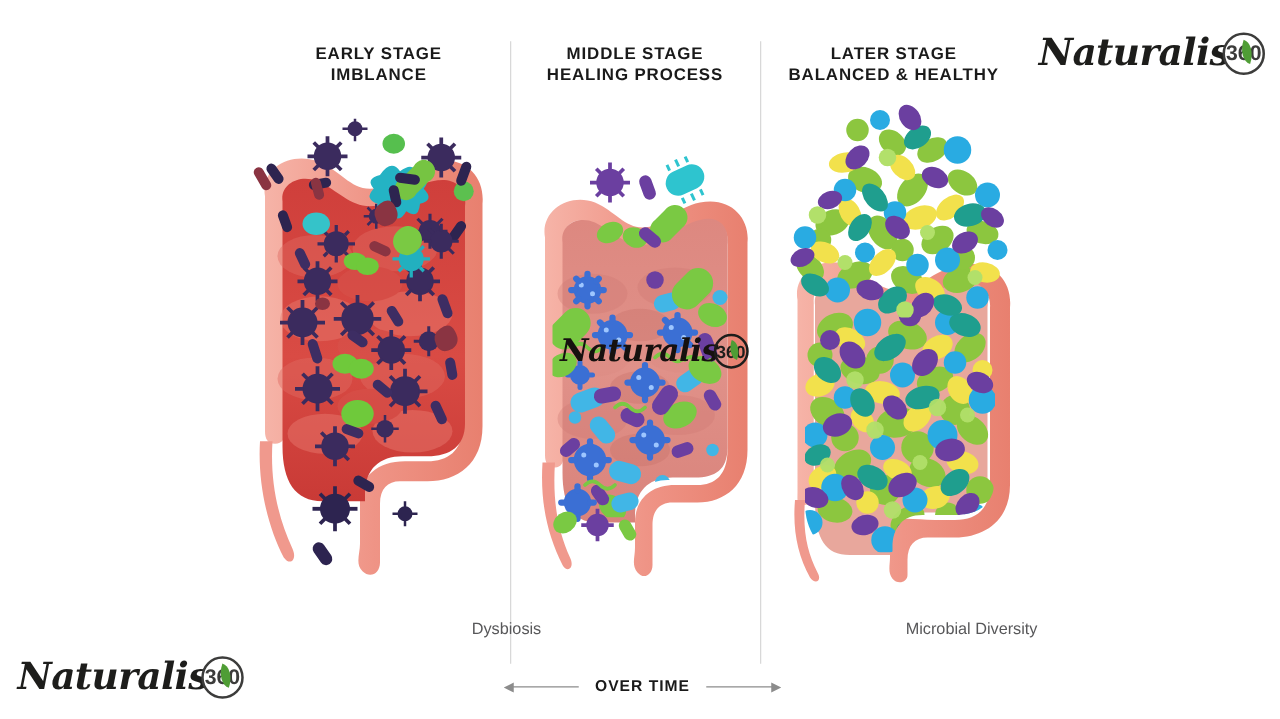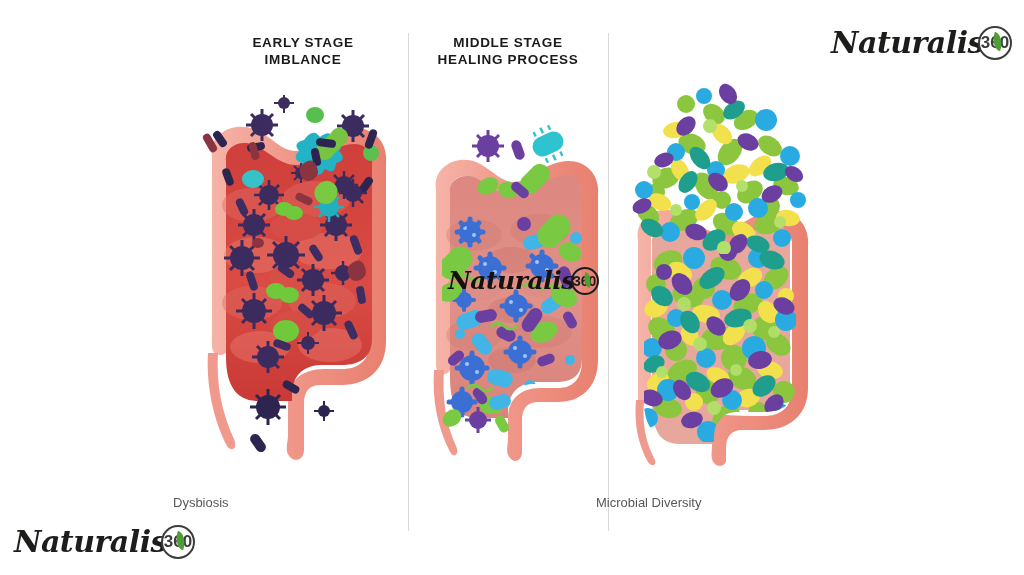--- a/index.html
+++ b/index.html
@@ -69,21 +69,21 @@
   .divider {
     position: absolute;
     width: 1px;
     background: #d8d8d8;
     top: 33px; height: 498px;
   }
 
   
   .caption {
     position: absolute;
-    text-align: left;
+    text-align: right;
     width: 260px;
     font-size: 13px;
     color: #58585a;
     line-height: 18px;
   }
   .caption .l2 { display: block; }
 
   
   #overtime {
     position: absolute;
@@ -161,20 +161,24 @@
     </span>
   </div>
 
   <div class="panel-title" style="left:173px; top:34px;">
     <span>EARLY STAGE</span>
     <span class="l2">IMBLANCE</span>
   </div>
   <div class="panel-title" style="left:378px; top:34px;">
     <span>MIDDLE STAGE</span>
     <span class="l2">HEALING PROCESS</span>
+  </div>
+  <div class="panel-title" style="left:585px; top:34px;">
+    <span>LATER STAGE</span>
+    <span class="l2">BALANCED &amp; HEALTHY</span>
   </div>
 
   <div class="divider" style="left:408px;"></div>
   <div class="divider" style="left:608px;"></div>
 
   <svg class="illus" style="left:196px; top:95px;" width="212" height="370" viewBox="0 0 212 370">
     <defs>
       <linearGradient id="wall1" x1="0" y1="0" x2="1" y2="0">
         <stop offset="0" stop-color="#f6b4a8"></stop>
           <stop offset=".5" stop-color="#ef9486"></stop>
@@ -971,18 +975,23 @@
           <circle cx="162" cy="140" r="6"></circle>
         <circle cx="58" cy="128" r="6"></circle>
           <circle cx="106" cy="166" r="7"></circle>
       </g>
     </g>
   </svg>
 
   <div class="caption" style="left:173px; top:494px;">
     <span>Dysbiosis</span>
   </div>
-  <div class="caption" style="left:596px; top:494px;">
+  <div class="caption" style="left:570px; top:494px;">
     <span>Microbial Diversity</span>
   </div>
 
+  <div id="overtime">
+    <span class="arrow-line left"></span>
+    <span class="ot-label">OVER TIME</span>
+    <span class="arrow-line right"></span>
+  </div>
 
 </div>
 
 </body></html>

